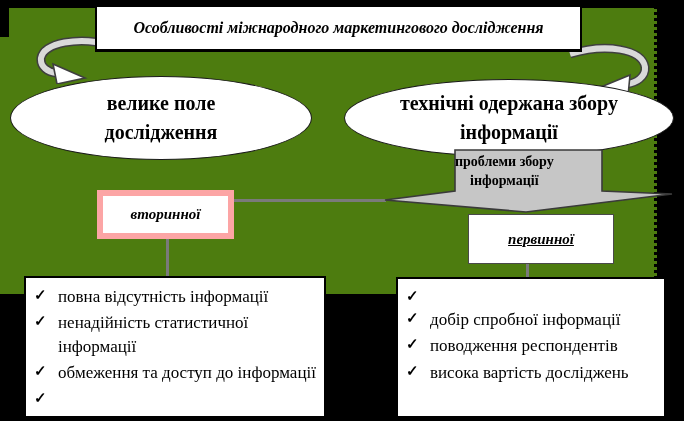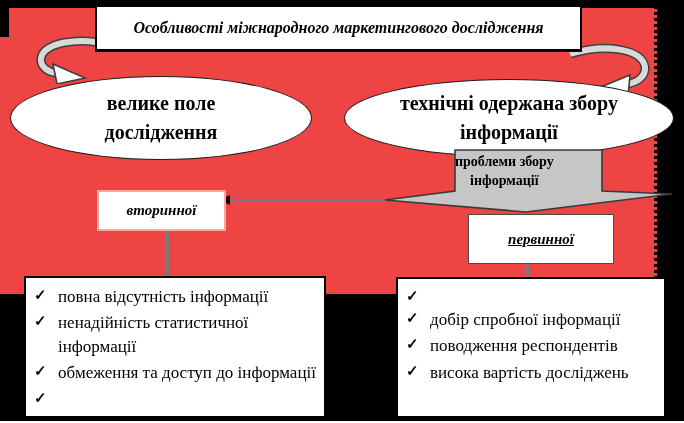--- a/index.html
+++ b/index.html
@@ -1,17 +1,17 @@
 <!DOCTYPE html>
 <html><head>
 <meta charset="utf-8">
 <style>
   html,body{margin:0;padding:0;background:#fff;}
   .canvas{
-    position:relative;width:684px;height:421px;overflow:hidden;background:#ef4444;
+    position:relative;width:684px;height:421px;overflow:hidden;background:#4d7c0f;
     font-family:"Liberation Serif","DejaVu Serif",serif;color:#000;
   }
   .abs{position:absolute;}
   
   .bar-top{left:0;top:0;width:684px;height:8px;background:#000;z-index:1;}
   .bar-left{left:0;top:0;width:9px;height:37px;background:#000;z-index:1;}
   .stripe-right{left:654px;top:0;width:30px;height:423px;background:#000;
     background-clip:padding-box;border-left:3px dotted #000;z-index:2;}
   .band-bottom{left:0;top:294px;width:684px;height:129px;background:#000;z-index:1;}
   
@@ -26,21 +26,21 @@
   .ellipse-left{left:10px;top:76px;width:300px;height:82px;}
   .ellipse-right{left:344px;top:79px;width:328px;height:76px;}
   
   .banner-svg{left:380px;top:145px;z-index:3;}
   .banner-text{left:455px;top:150px;width:147px;height:44px;z-index:3;
     display:flex;align-items:center;justify-content:flex-start;text-align:center;}
   .banner-text span{font-size:14px;font-weight:bold;line-height:1.35;white-space:pre-line;}
   
   .label-box{background:#fff;z-index:3;display:flex;align-items:center;justify-content:center;}
   .label-box span{font-size:15px;font-weight:bold;font-style:italic;}
-  .box-secondary{left:97px;top:190px;width:125px;height:37px;border:2px solid #fca5a5;}
+  .box-secondary{left:97px;top:190px;width:125px;height:37px;border:6px solid #fca5a5;}
   .box-primary{left:468px;top:214px;width:144px;height:48px;border:1.5px solid #4a4a4a;text-decoration:underline;}
   
   .h-arrow-line{left:229px;top:199px;width:157px;height:3px;background:#7a7a7a;z-index:2;}
   .h-arrow-head{left:219px;top:195px;width:0;height:0;z-index:2;
     border-top:5.5px solid transparent;border-bottom:5.5px solid transparent;
     border-right:11px solid #0a0a0a;}
   .v-conn-secondary{left:166px;top:227px;width:3px;height:49px;background:#7a7a7a;z-index:2;}
   .v-conn-primary{left:526px;top:261px;width:3px;height:17px;background:#7a7a7a;z-index:2;}
   
   .curve-left{left:28px;top:36px;z-index:3;}

